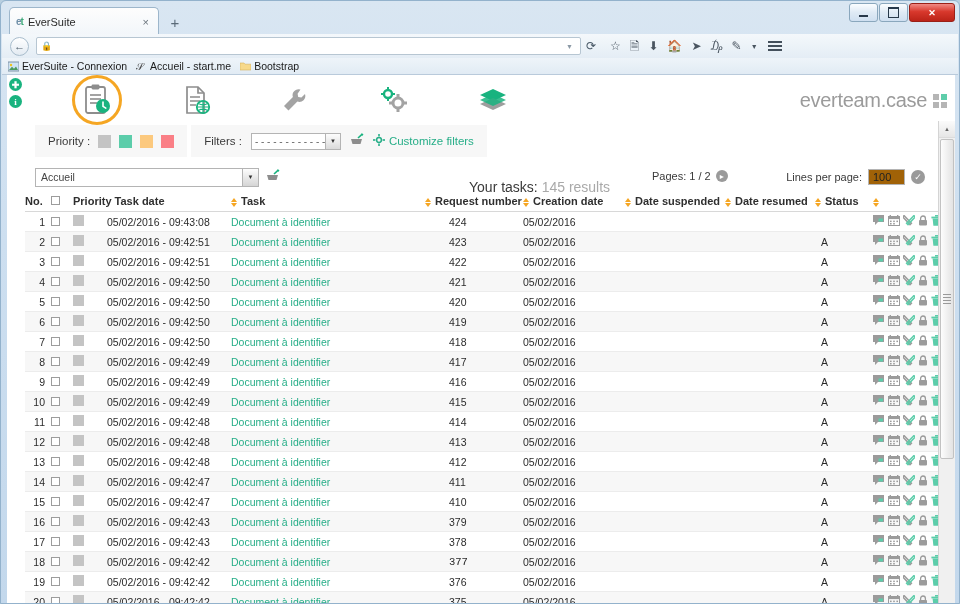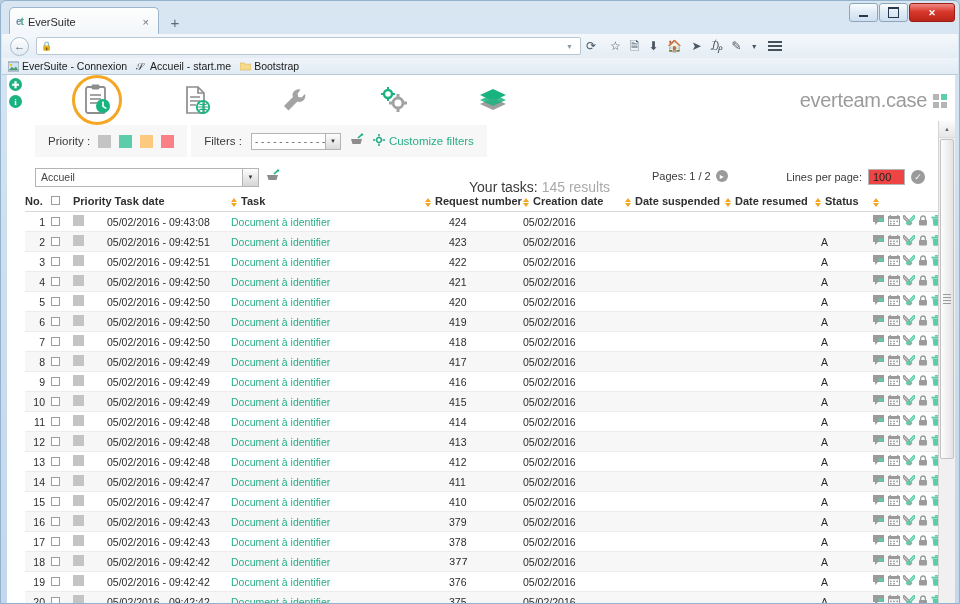--- a/index.html
+++ b/index.html
@@ -160,21 +160,21 @@
   }
   .yourtasks{position:absolute;left:462px;top:15px;font-size:14px;color:#3a3a3a;}
   .yourtasks .res{color:#a9a9a9;}
   .pages{position:absolute;left:645px;top:6px;font-size:11px;color:#3a3a3a;display:flex;align-items:center;gap:5px;}
   .circbtn{
     width:12px;height:12px;border-radius:50%;background:#9a9a9a;color:#fff;
     display:flex;align-items:center;justify-content:center;font-size:8px;
   }
   .lpp{position:absolute;right:30px;top:5px;display:flex;align-items:center;gap:6px;font-size:11px;color:#3a3a3a;}
   .lppinput{
-    width:37px;height:16px;border:1px solid #b4b4b4;background:#ef4444;font-size:11px;
+    width:37px;height:16px;border:1px solid #b4b4b4;background:#a16207;font-size:11px;
     color:#222;padding-left:4px;box-sizing:border-box;display:flex;align-items:center;
   }
 
   
   .tblwrap{position:relative;margin-top:3px;}
   table.tbl{border-collapse:collapse;width:924px;margin-left:18px;table-layout:fixed;}
   table.tbl th{
     font-size:11px;color:#2f2f2f;font-weight:bold;text-align:left;
     padding:2px 0 4px 0;border-bottom:1px solid #d8d8d8;white-space:nowrap;
   }

